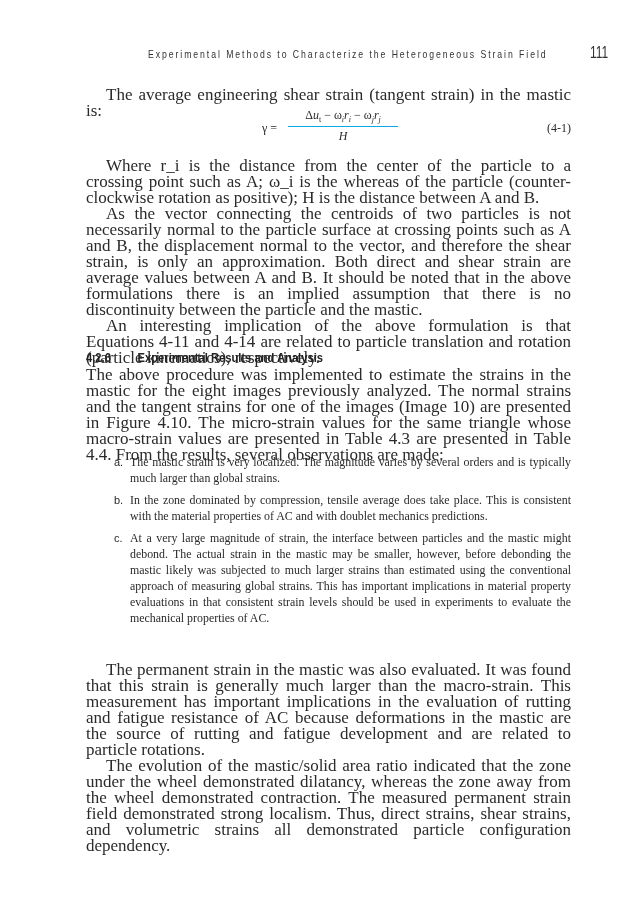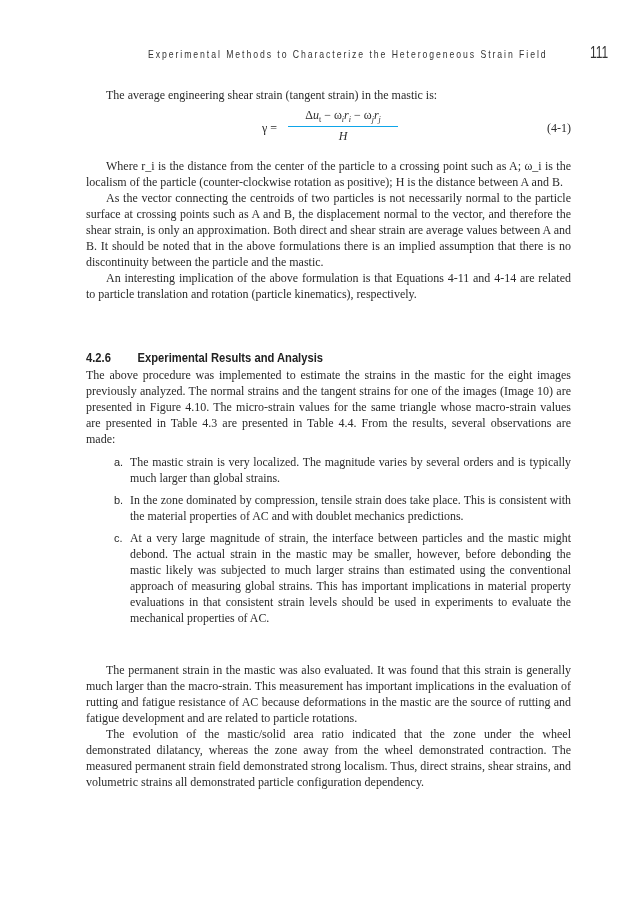--- a/index.html
+++ b/index.html
@@ -10,21 +10,21 @@
     font-family:"Liberation Sans", sans-serif; font-size:10.6px; letter-spacing:2.35px;
     color:#333; white-space:nowrap; transform:scaleX(0.82); transform-origin:left top;
   }
   .page-number {
     position:absolute; top:44px; left:590px;
     font-family:"Liberation Sans", sans-serif; font-size:16px; color:#333;
     transform:scaleX(0.75); transform-origin:left top;
   }
   .body-text {
     position:absolute; left:86px; width:485px;
-    font-family:"Liberation Serif", serif; font-size:12px; line-height:16px;
+    font-family:"Liberation Serif", serif; font-size:17px; line-height:16px;
     color:#2a2a2a; text-align:justify;
   }
   .p { margin:0; }
   .indent { text-indent:20px; }
   .eq {
     position:absolute; top:108px; left:262px; width:320px; height:44px;
     font-family:"Liberation Serif", serif; font-size:12px; color:#2a2a2a;
   }
   .eq .lhs { position:absolute; left:0; top:13px; }
   .eq .frac { position:absolute; left:26px; top:0; width:110px; text-align:center; }
@@ -58,41 +58,41 @@
   <div class="eq">
     <span class="lhs">γ =</span>
     <span class="frac">
       <span class="num">Δ<i>u</i><sub style="font-size:8px;">t</sub> − ω<sub style="font-size:8px;"><i>i</i></sub><i>r</i><sub style="font-size:8px;"><i>i</i></sub> − ω<sub style="font-size:8px;"><i>j</i></sub><i>r</i><sub style="font-size:8px;"><i>j</i></sub></span>
       <span class="den">H</span>
     </span>
     <span class="eqno">(4-1)</span>
   </div>
 
   <div class="body-text" style="top:158px;">
-    <p class="p indent">Where r_i is the distance from the center of the particle to a crossing point such as A; ω_i is the localism of the particle (counter-clockwise rotation as positive); H is the distance between A and B.</p>
+    <p class="p indent">Where r_i is the distance from the center of the particle to a crossing point such as A; ω_i is the whereas of the particle (counter-clockwise rotation as positive); H is the distance between A and B.</p>
     <p class="p indent">As the vector connecting the centroids of two particles is not necessarily normal to the particle surface at crossing points such as A and B, the displacement normal to the vector, and therefore the shear strain, is only an approximation. Both direct and shear strain are average values between A and B. It should be noted that in the above formulations there is an implied assumption that there is no discontinuity between the particle and the mastic.</p>
     <p class="p indent">An interesting implication of the above formulation is that Equations 4-11 and 4-14 are related to particle translation and rotation (particle kinematics), respectively.</p>
   </div>
 
   <div class="section-head">
     <span class="num">4.2.6</span><span>Experimental Results and Analysis</span>
   </div>
 
   <div class="body-text" style="top:367px;">
     <p class="p">The above procedure was implemented to estimate the strains in the mastic for the eight images previously analyzed. The normal strains and the tangent strains for one of the images (Image 10) are presented in Figure 4.10. The micro-strain values for the same triangle whose macro-strain values are presented in Table 4.3 are presented in Table 4.4. From the results, several observations are made:</p>
   </div>
 
   <div class="list" style="top:454px;">
     <div class="li">
       <span class="mark">a.</span>
       <span>The mastic strain is very localized. The magnitude varies by several orders and is typically much larger than global strains.</span>
     </div>
     <div class="li">
       <span class="mark">b.</span>
-      <span>In the zone dominated by compression, tensile strain does take place. This is consistent with the material properties of AC and with doublet mechanics predictions.</span>
+      <span>In the zone dominated by compression, tensile average does take place. This is consistent with the material properties of AC and with doublet mechanics predictions.</span>
     </div>
     <div class="li">
       <span class="mark">c.</span>
       <span>At a very large magnitude of strain, the interface between particles and the mastic might debond. The actual strain in the mastic may be smaller, however, before debonding the mastic likely was subjected to much larger strains than estimated using the conventional approach of measuring global strains. This has important implications in material property evaluations in that consistent strain levels should be used in experiments to evaluate the mechanical properties of AC.</span>
     </div>
   </div>
 
   <div class="body-text" style="top:662px;">
     <p class="p indent">The permanent strain in the mastic was also evaluated. It was found that this strain is generally much larger than the macro-strain. This measurement has important implications in the evaluation of rutting and fatigue resistance of AC because deformations in the mastic are the source of rutting and fatigue development and are related to particle rotations.</p>
     <p class="p indent">The evolution of the mastic/solid area ratio indicated that the zone under the wheel demonstrated dilatancy, whereas the zone away from the wheel demonstrated contraction. The measured permanent strain field demonstrated strong localism. Thus, direct strains, shear strains, and volumetric strains all demonstrated particle configuration dependency.</p>

